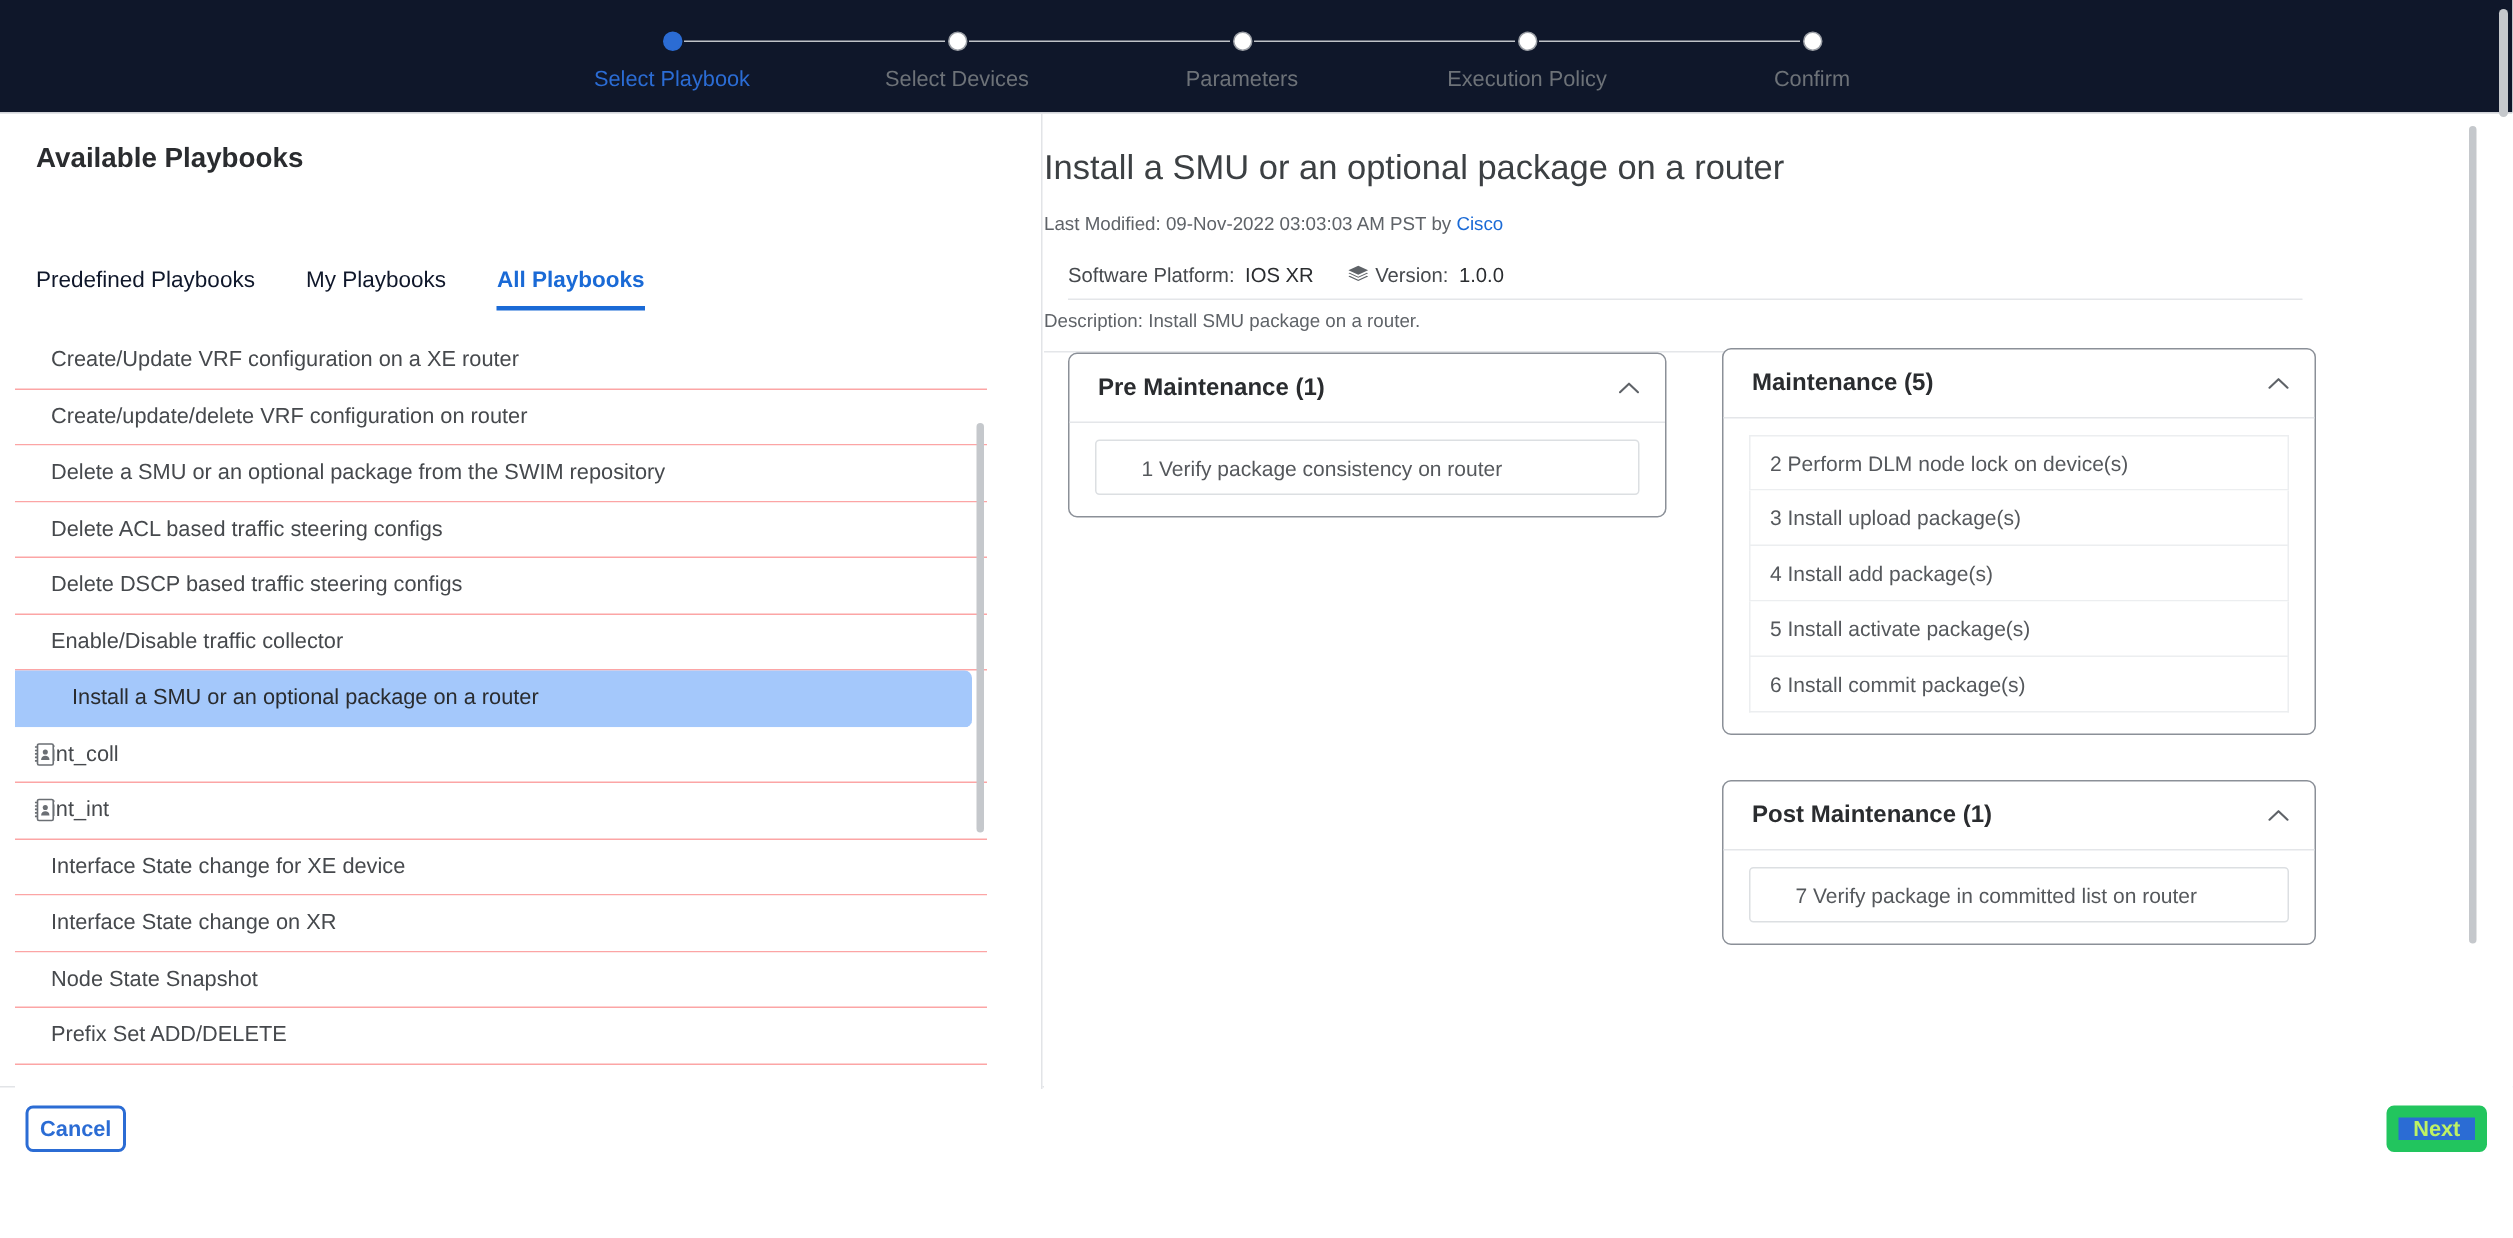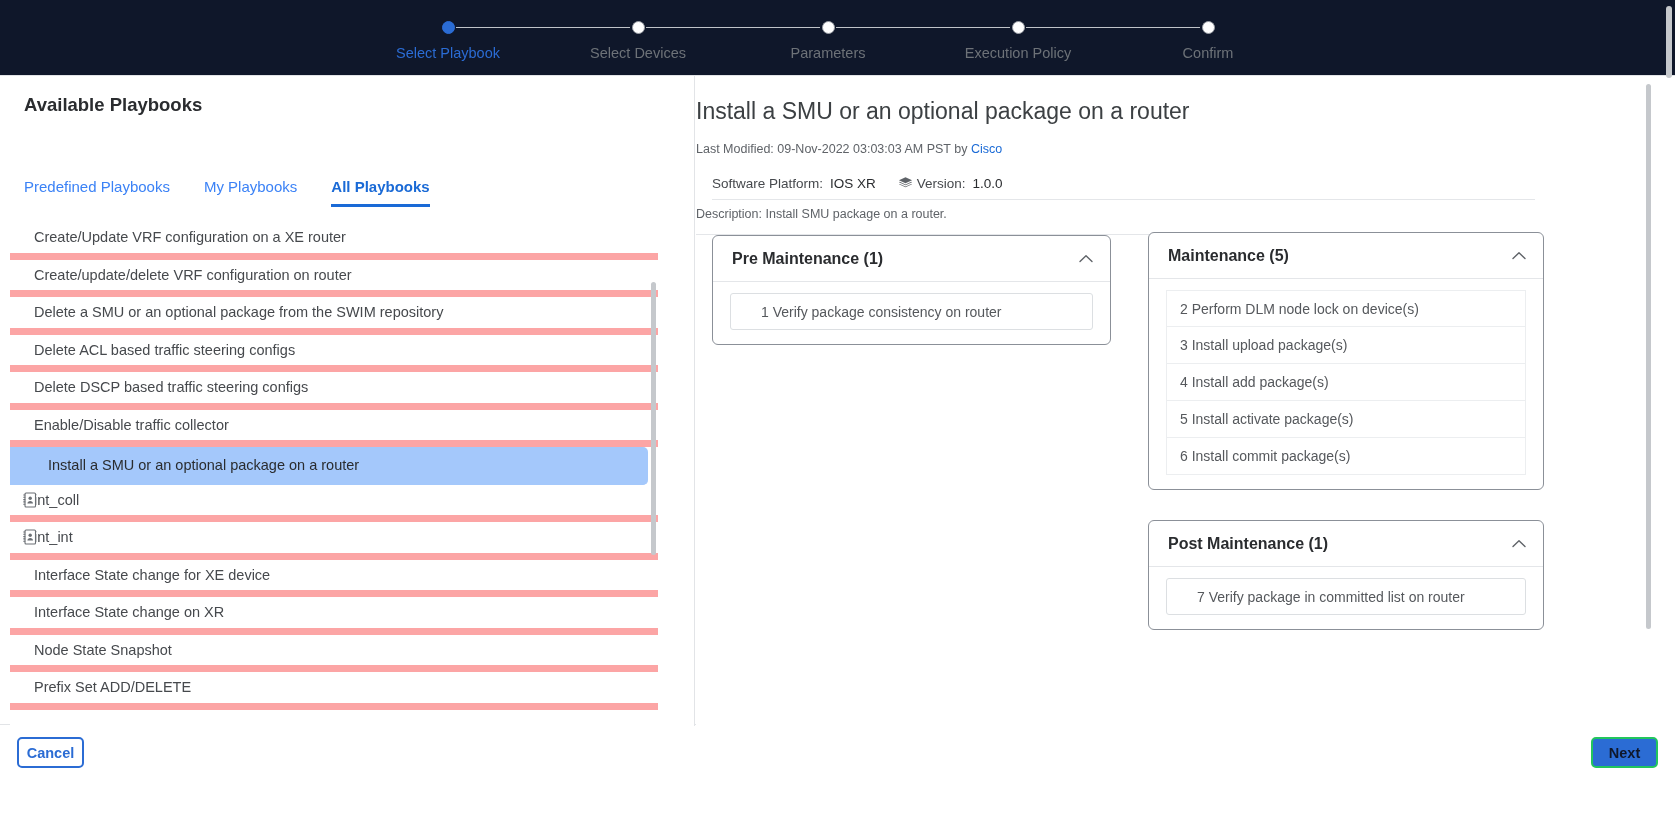--- a/index.html
+++ b/index.html
@@ -108,21 +108,21 @@
   .tabs {
     position: absolute;
     left: 14px; top: 102px;
     width: 640px; height: 33px;
     display: flex;
     align-items: flex-start;
     gap: 34px;
   }
   .tab {
     font-size: 15px;
-    color: #3b82f6;
+    color: #0f172a;
     padding-bottom: 9px;
     cursor: pointer;
     white-space: nowrap;
   }
   .tab.active {
     color: #1a6ad6;
     font-weight: bold;
     border-bottom: 3px solid #1a6ad6;
   }
 
@@ -134,21 +134,21 @@
   }
   .pb-list {
     position: relative;
     width: 648px;
   }
   .pb-item {
     position: relative;
     height: 37.5px;
     display: flex;
     align-items: center;
-    border-bottom: 7px solid #fca5a5;
+    border-bottom: 1px solid #fca5a5;
     padding-left: 24px;
     cursor: pointer;
     background: #fff;
   }
   .pb-item .pb-label {
     font-size: 14.5px;
     color: #46494d;
     white-space: nowrap;
   }
   .pb-item.selected {
@@ -316,22 +316,22 @@
     left: 17px; top: 11px;
     width: 67px;
     background: #ffffff;
     border: 2px solid #2b6cd4;
     color: #2b6cd4;
   }
   .btn-next {
     left: 1591px; top: 11px;
     width: 67px;
     background: #2b6cd4;
-    border: 2px solid #22c55e;
-    color: #0f172a;
+    border: 8px solid #22c55e;
+    color: #bef264;
   }
 </style>
 </head>
 <body>
 
 <div id="app">
 
   <div class="stepper">
     <div class="stepper-inner" id="stepper-inner">
         <div class="step-line" style="left: 8px; width: 174px;"></div>

